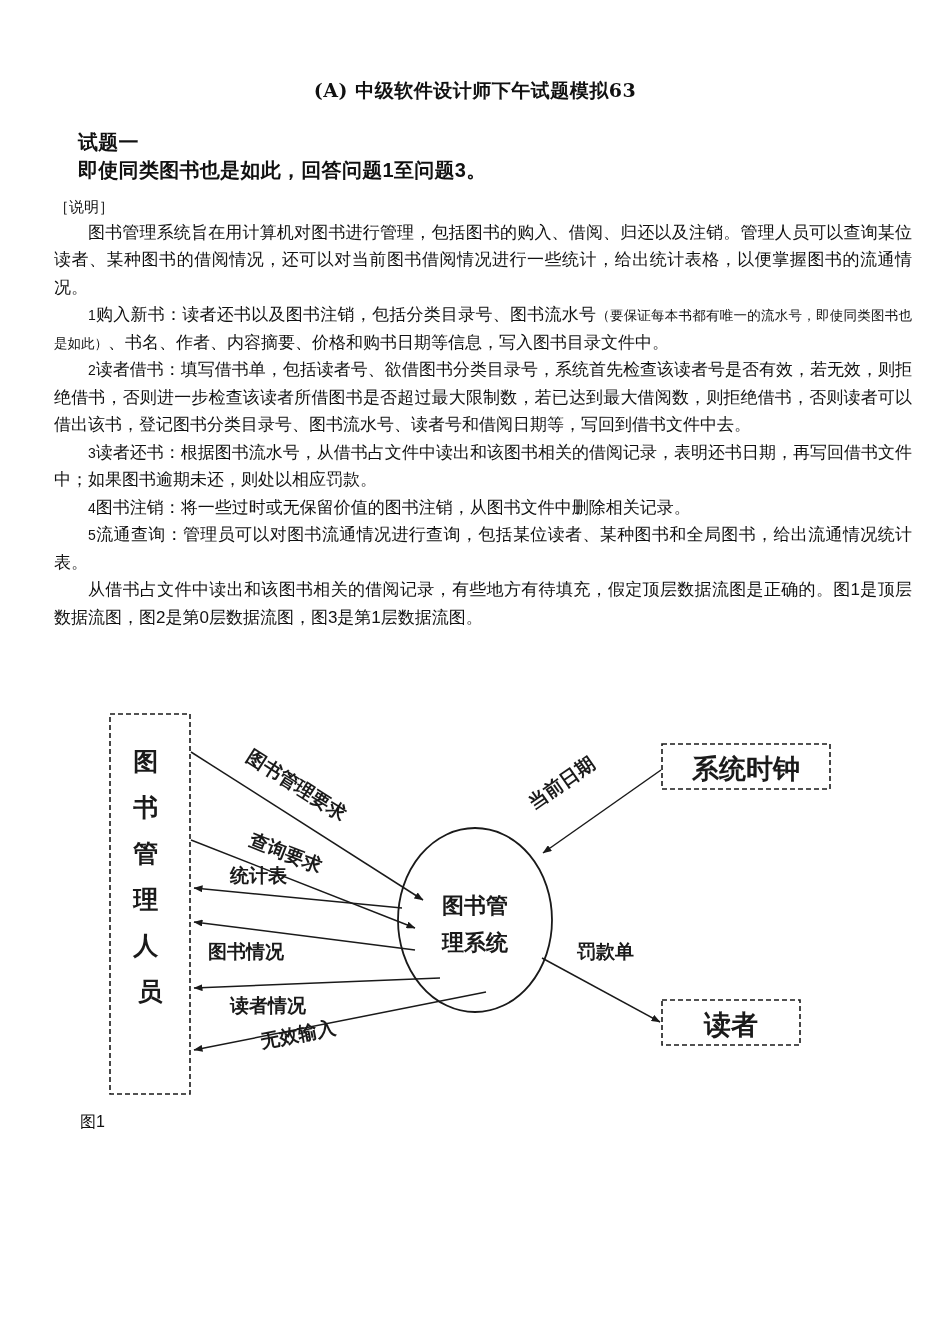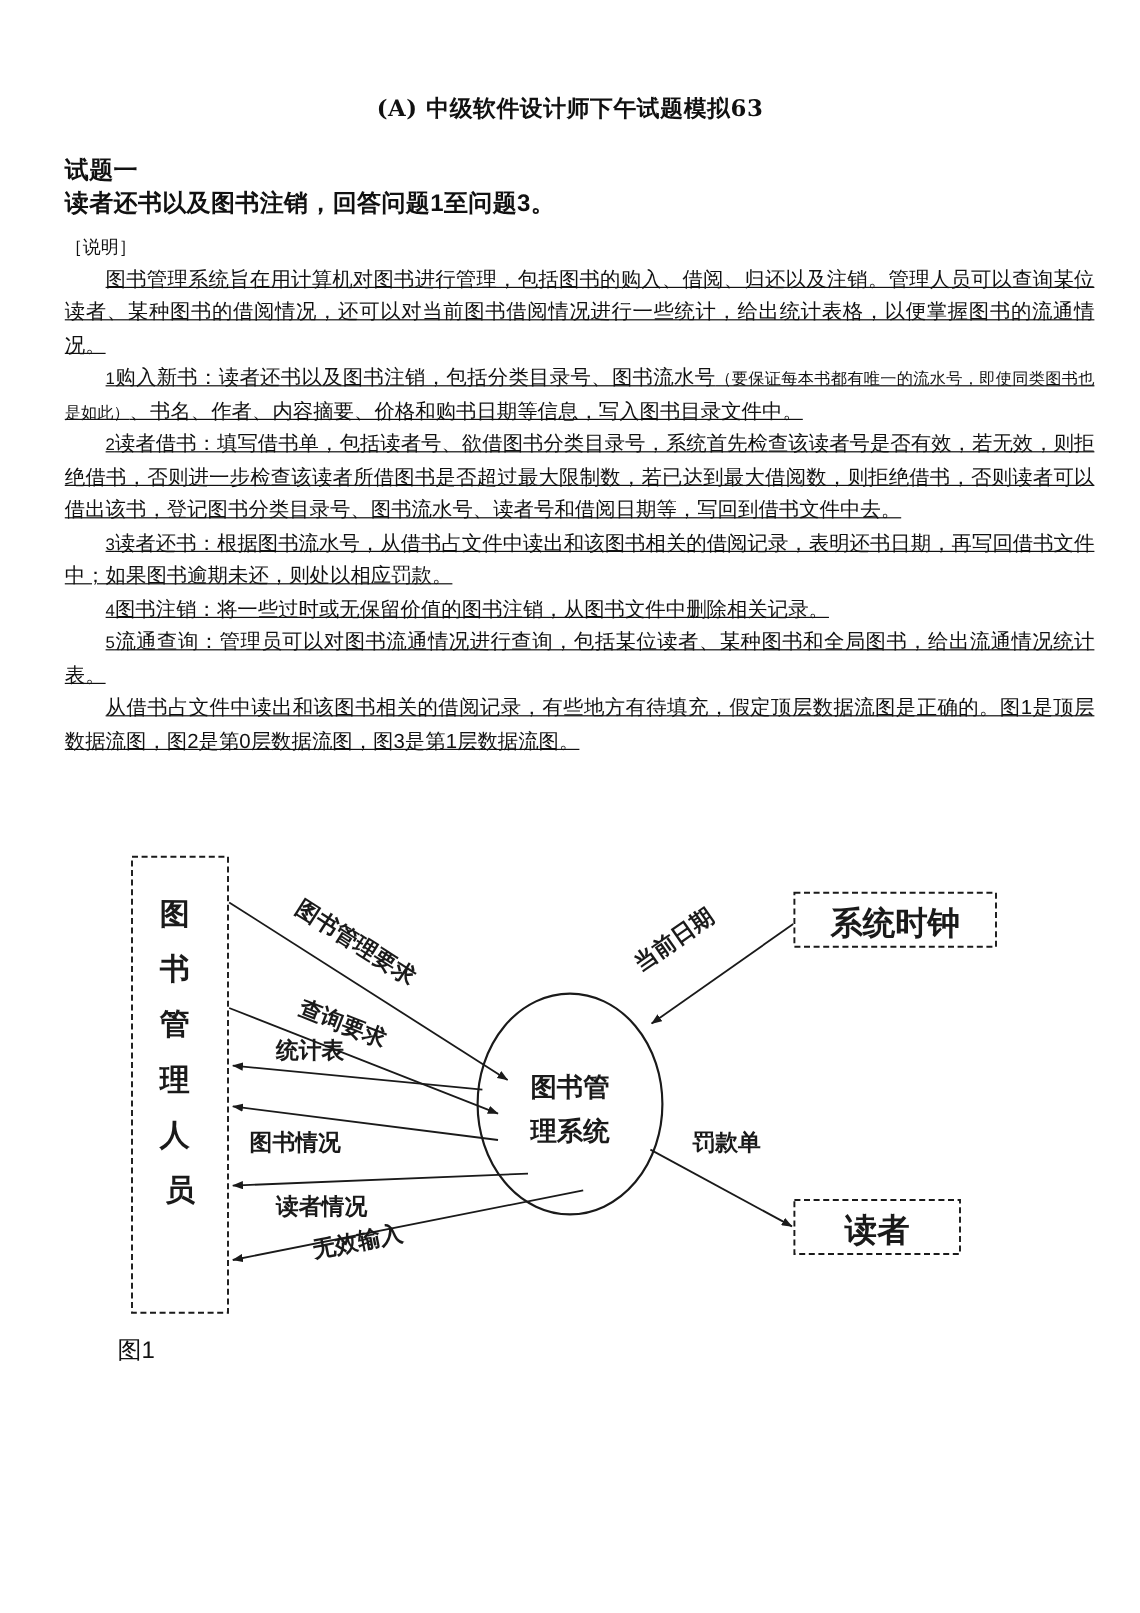--- a/index.html
+++ b/index.html
@@ -41,20 +41,21 @@
     position: absolute;
     left: 54px;
     top: 128px;
     width: 850px;
   }
   .h-sub {
     font-size: 20px;
     font-weight: bold;
     line-height: 1.42;
     letter-spacing: 0.3px;
+    margin-left: 24px;
   }
 
   
   .body-block {
     position: absolute;
     left: 54px;
     top: 196px;
     width: 858px;
   }
   .tag-line {
@@ -62,21 +63,20 @@
     line-height: 1.5;
     margin-bottom: 0;
   }
   p.para {
     margin: 0;
     font-size: 17px;
     line-height: 1.62;
     text-align: justify;
     text-justify: inter-character;
     text-indent: 2em;
-    text-decoration: underline;
   }
   .small-paren {
     font-size: 13.5px;
   }
   .num-prefix {
     font-size: 14px;
   }
 
   
   .diagram {
@@ -84,23 +84,23 @@
     left: 90px;
     top: 700px;
     width: 770px;
     height: 450px;
   }
   .diagram svg {
     display: block;
   }
   .fig-caption {
     position: absolute;
-    left: 98px;
+    left: 80px;
     top: 1112px;
-    font-size: 20px;
+    font-size: 16px;
   }
 
   .ext-label {
     font-family: "DejaVu Serif", "Liberation Serif", serif;
     font-weight: bold;
     fill: #1a1a1a;
   }
   .flow-label {
     font-family: "DejaVu Serif", "Liberation Serif", serif;
     font-weight: bold;
@@ -116,21 +116,21 @@
 </style>
 </head>
 <body>
 
 <div class="page">
 
   <div class="doc-title">(A) 中级软件设计师下午试题模拟63</div>
 
   <div class="heading-block">
     <div class="h-sub">试题一</div>
-    <div class="h-sub">读者还书以及图书注销，回答问题1至问题3。</div>
+    <div class="h-sub">即使同类图书也是如此，回答问题1至问题3。</div>
   </div>
 
   <div class="body-block">
 
     <div class="tag-line">［说明］</div>
 
     <p class="para">图书管理系统旨在用计算机对图书进行管理，包括图书的购入、借阅、归还以及注销。管理人员可以查询某位读者、某种图书的借阅情况，还可以对当前图书借阅情况进行一些统计，给出统计表格，以便掌握图书的流通情况。</p>
 
 
     <p class="para"><span class="num-prefix">1</span><span>购入新书：读者还书以及图书注销，包括分类目录号、图书流水号</span><span class="small-paren">（要保证每本书都有唯一的流水号，即使同类图书也是如此）</span><span>、书名、作者、内容摘要、价格和购书日期等信息，写入图书目录文件中。</span></p>

